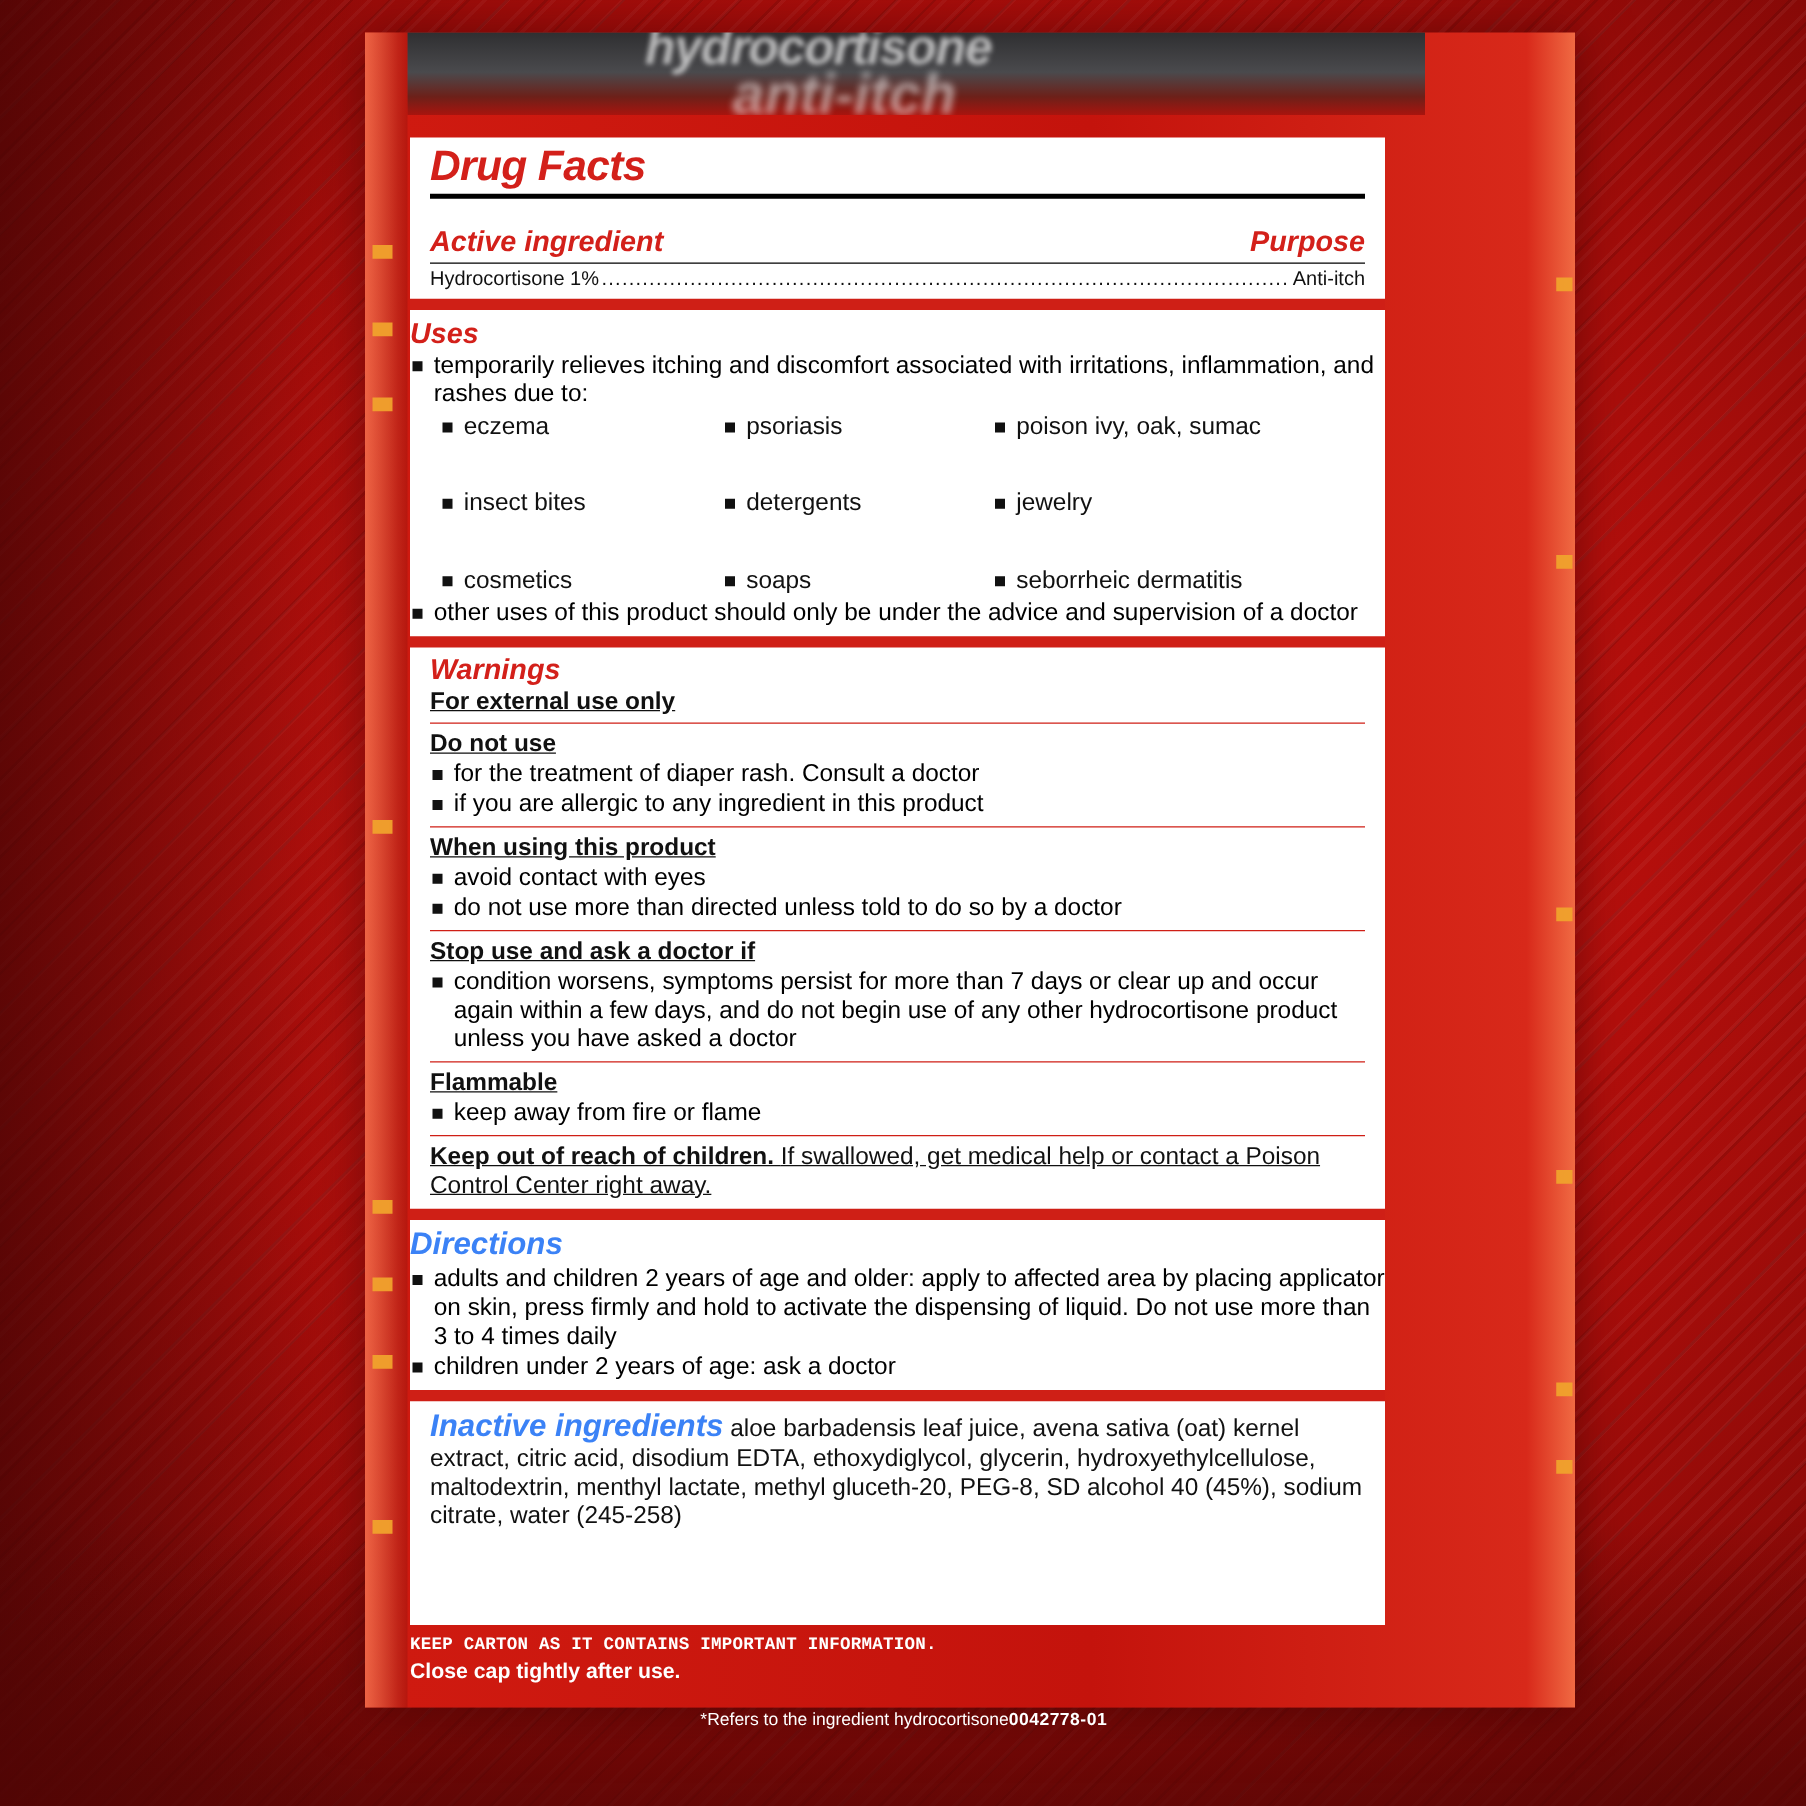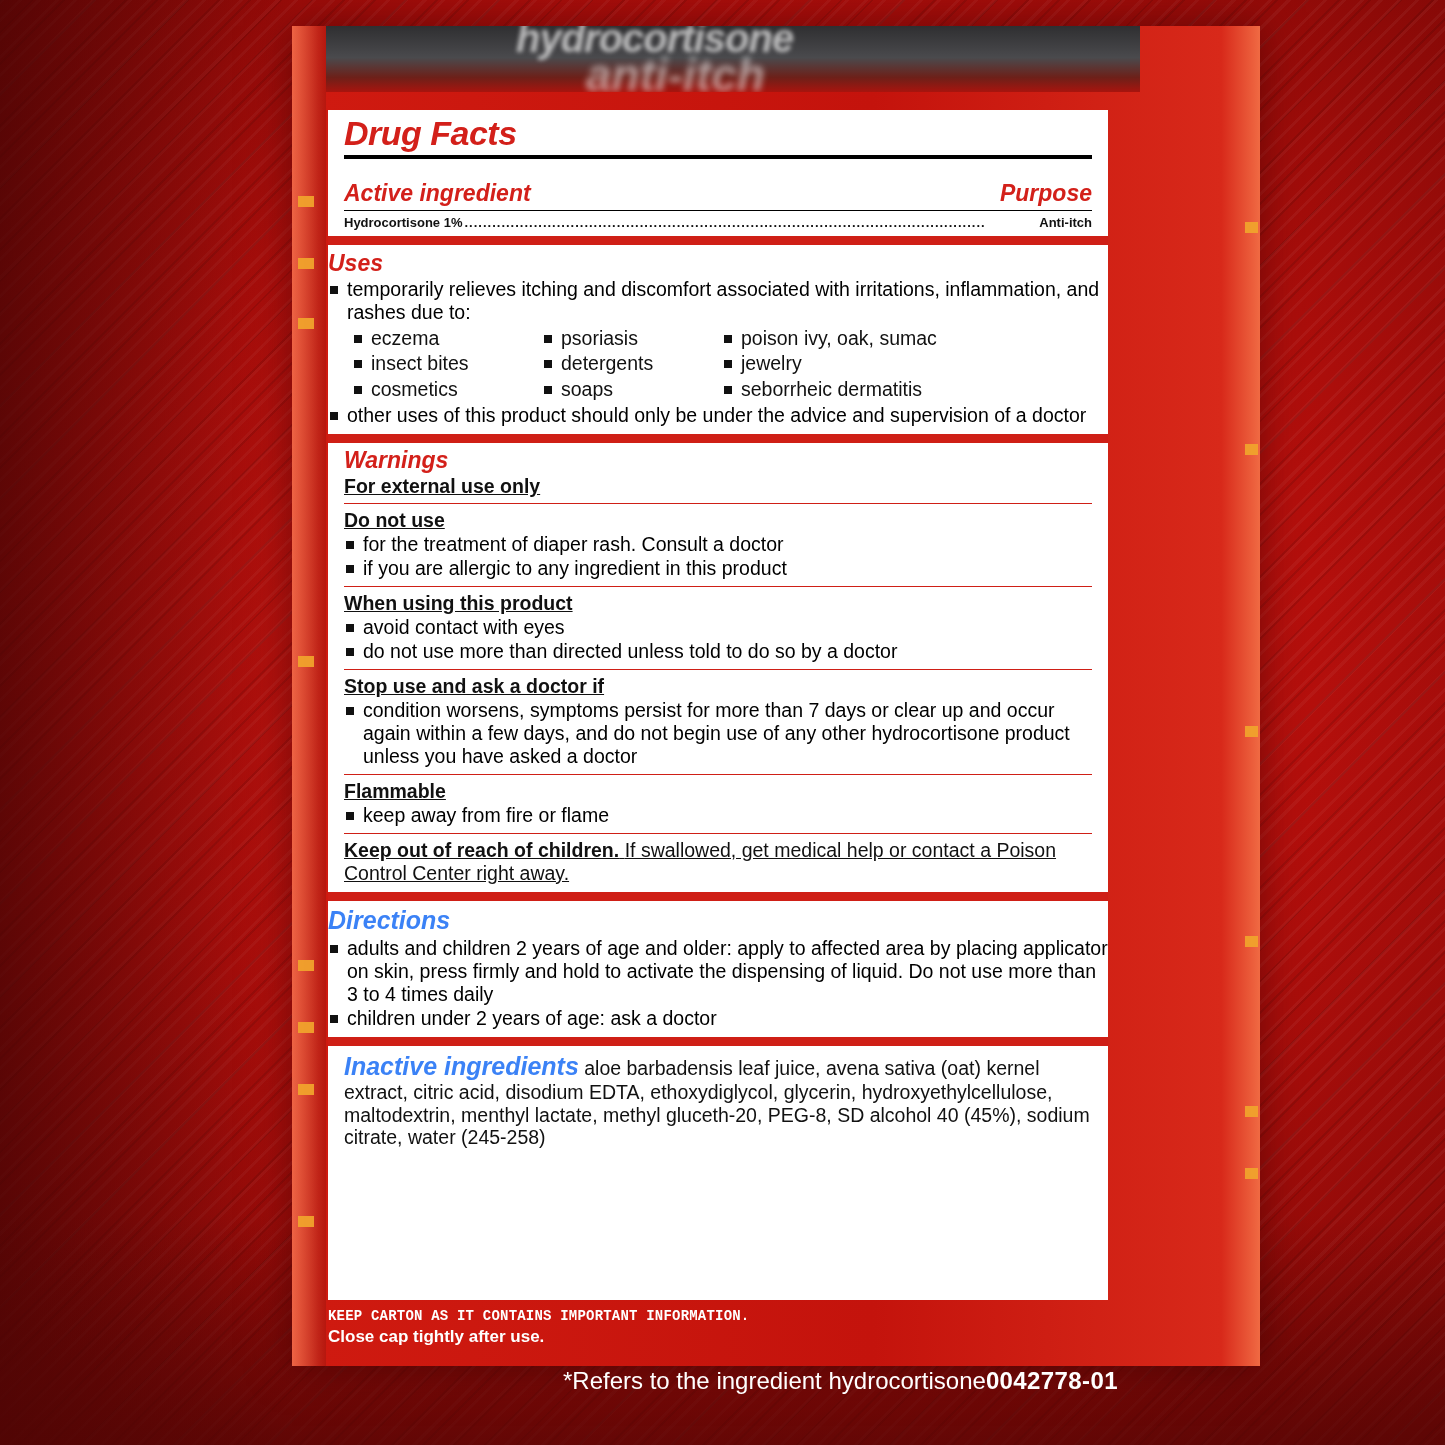--- a/index.html
+++ b/index.html
@@ -112,47 +112,48 @@
     font-size: 19.5px; line-height: 1.18; color: #000000;
   }
   ul.bl > li::before {
     content: ""; position: absolute; left: 2px; top: 8px;
     width: 8px; height: 8px; background: #111;
   }
   .sub-grid {
     display: grid;
     grid-template-columns: 190px 180px auto;
     margin: 2px 0 2px 24px;
+    gap: 36px;
   }
   .sub-grid div {
     position: relative; padding-left: 19px;
     font-size: 19.5px; line-height: 1.30; color: #111;
   }
   .sub-grid div::before {
     content: ""; position: absolute; left: 2px; top: 9px;
     width: 8px; height: 8px; background: #111;
   }
-  .dotline { font-size: 13px; color:#111; display:flex; align-items:baseline;font-weight:bold; }
+  .dotline { font-size: 16px; color:#111; display:flex; align-items:baseline; }
   .dotline .lead { white-space: nowrap; }
   .dotline .dots {
     flex: 1 1 auto; overflow: hidden; white-space: nowrap;
     letter-spacing: 1px; color: #111; margin: 0 2px;
   }
   .dotline .tail { white-space: nowrap; }
 
   .blk { padding: 5px 0 6px 0; }
 
   
   #footer {
     position: absolute; left: 36px; top: 1282px; width: 790px;
     color: #fff;
   }
   #footer .f1 { font-size: 14px; font-weight: bold; letter-spacing: .2px; font-family: Liberation Mono, monospace; }
   #footer .f2 { font-size: 17px; font-weight: bold; margin-top: 3px; }
-  #footer .f3 { display: flex; justify-content: flex-end; margin-top: 20px; font-size: 24px; }
+  #footer .f3 { display: flex; justify-content: center; margin-top: 20px; font-size: 14px; }
   #footer .code { font-weight: bold; letter-spacing: .4px; }
 </style>
 </head>
 <body>
 
 <div id="bg"></div>
 <div id="bg-dark-left"></div>
 <div id="bg-dark-bottom"></div>
 
 <div id="carton">

